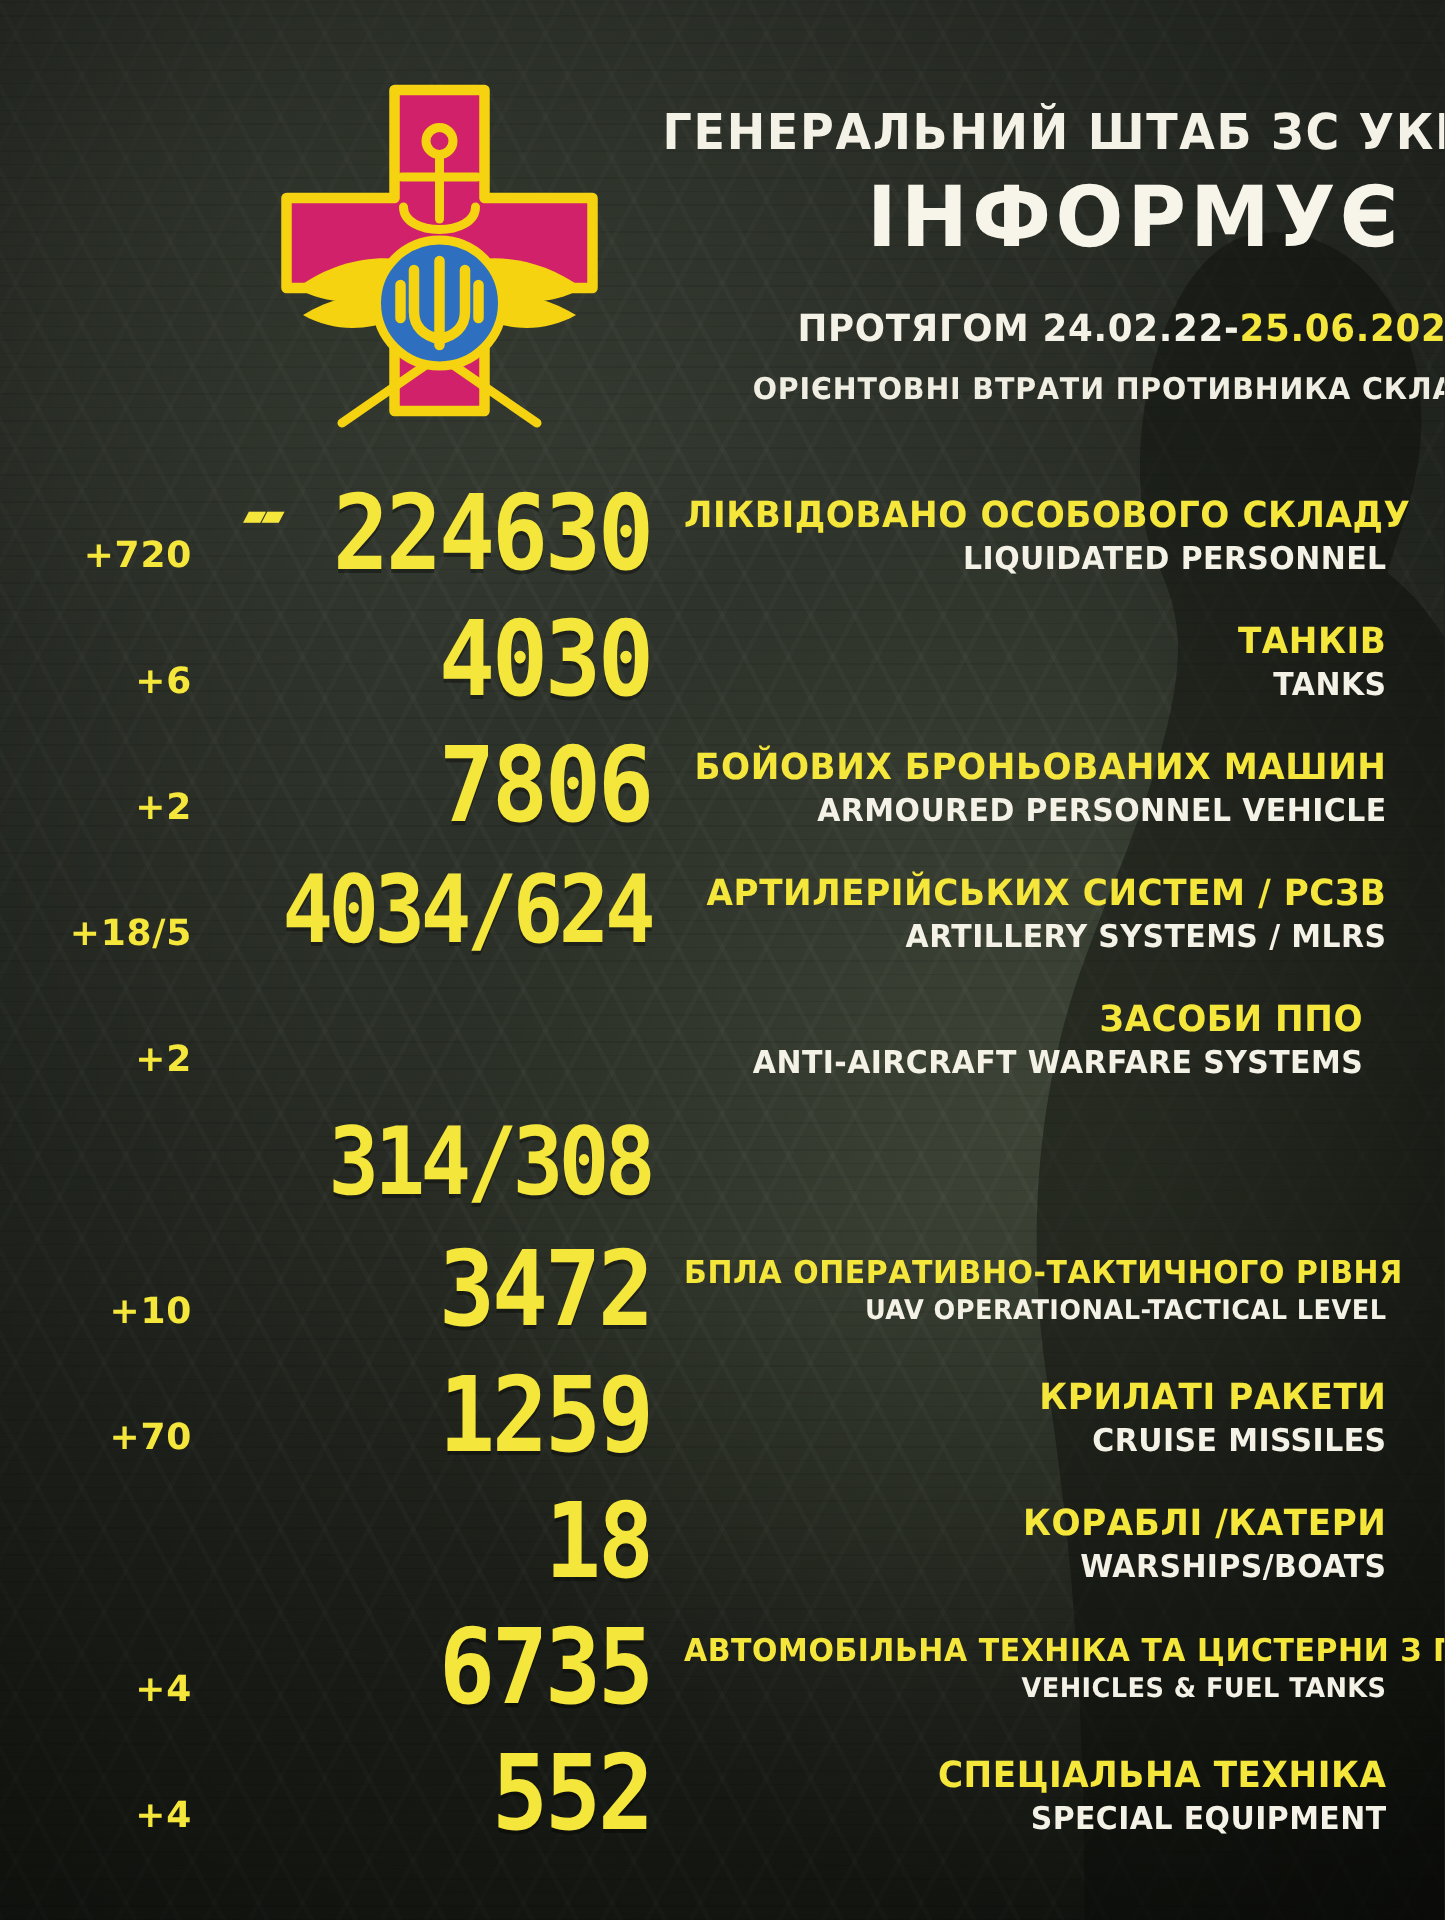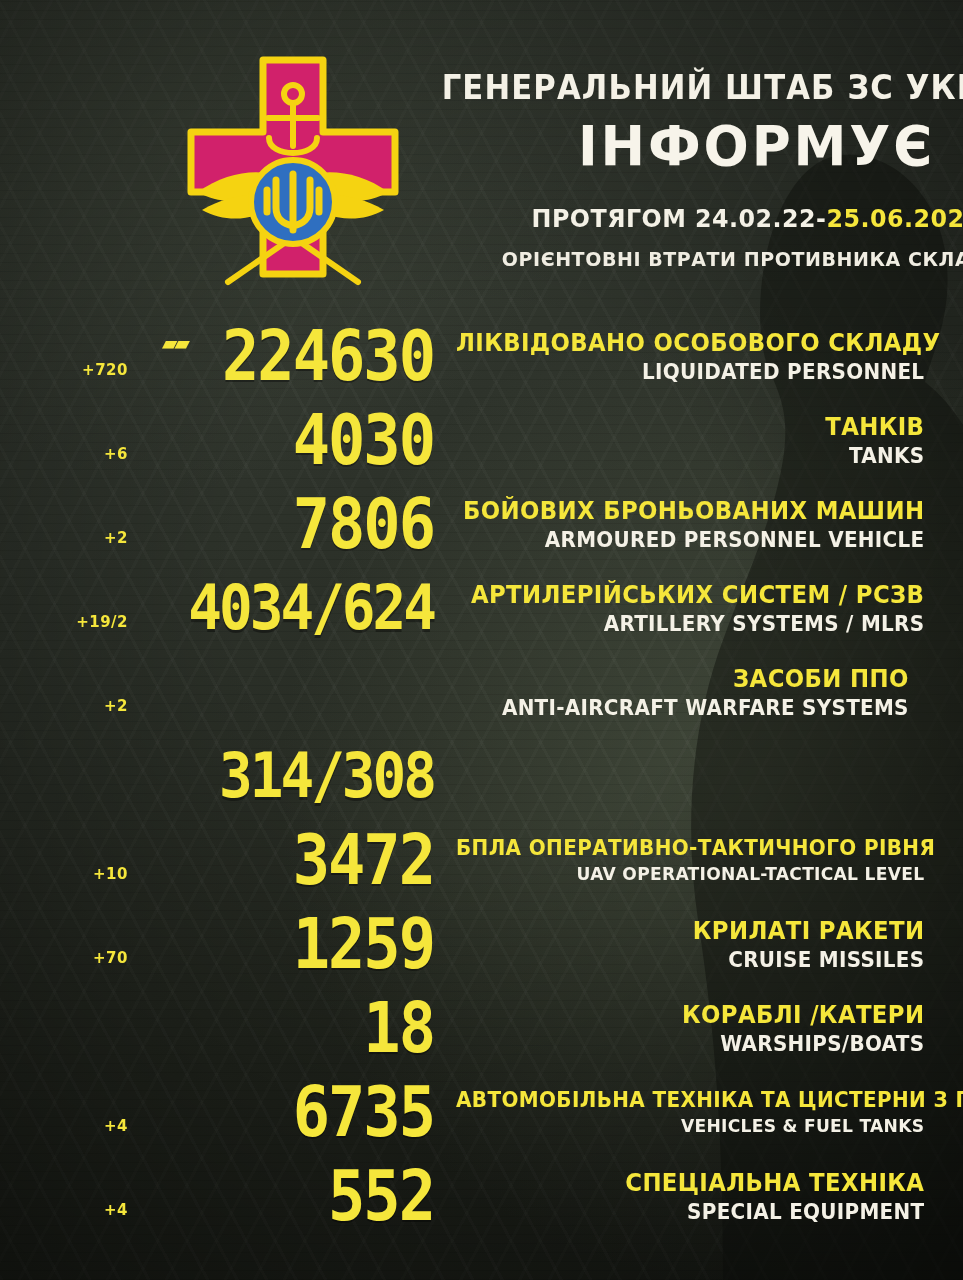--- a/index.html
+++ b/index.html
@@ -125,21 +125,21 @@
     height: 84px;
   }
   .delta-col {
     width: 120px;
     flex: 0 0 120px;
     text-align: right;
     padding-right: 6px;
     padding-top: 28px;
     font-family: "DejaVu Sans", sans-serif;
     font-weight: bold;
-    font-size: 15px;
+    font-size: 24px;
     color: #f5e63b;
     letter-spacing: 0.5px;
   }
   .num-col {
     width: 300px;
     flex: 0 0 300px;
     text-align: right;
     padding-right: 12px;
     position: relative;
   }
@@ -278,21 +278,21 @@
       <div class="num-col">
         <span class="num">7806</span>
       </div>
       <div class="label-col">
         <div class="label-ua">Бойових броньованих машин</div>
         <div class="label-en">Armoured personnel vehicle</div>
       </div>
     </div>
 
     <div class="row">
-      <div class="delta-col">+19/2</div>
+      <div class="delta-col">+18/5</div>
       <div class="num-col">
         <span class="num xwide">4034/624</span>
       </div>
       <div class="label-col">
         <div class="label-ua">Артилерійських систем / РСЗВ</div>
         <div class="label-en">Artillery systems / MLRS</div>
       </div>
     </div>
 
     <div class="row">

